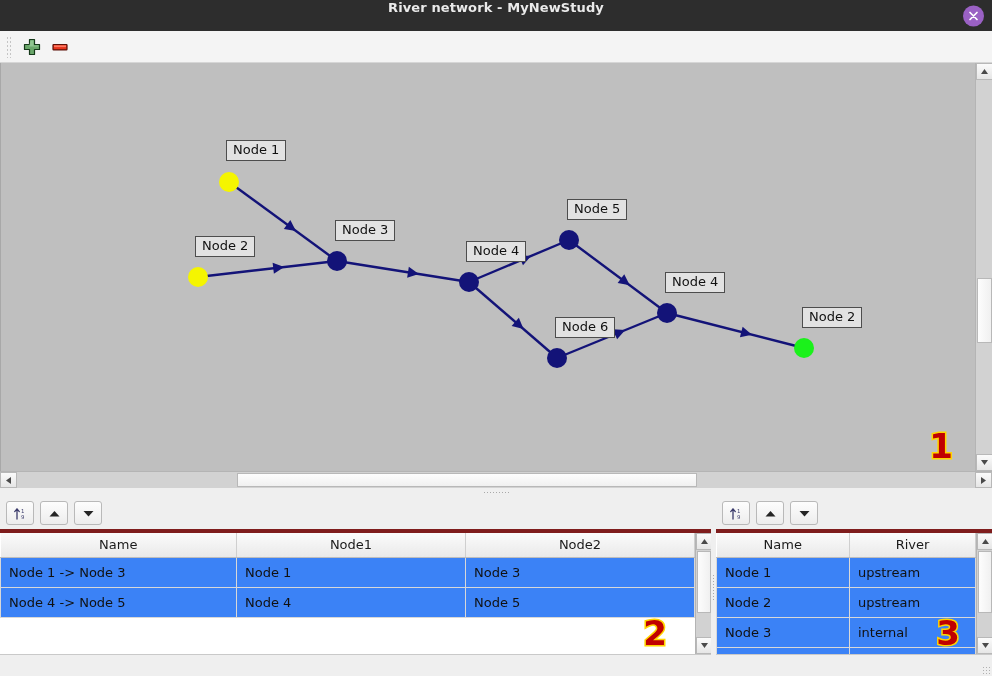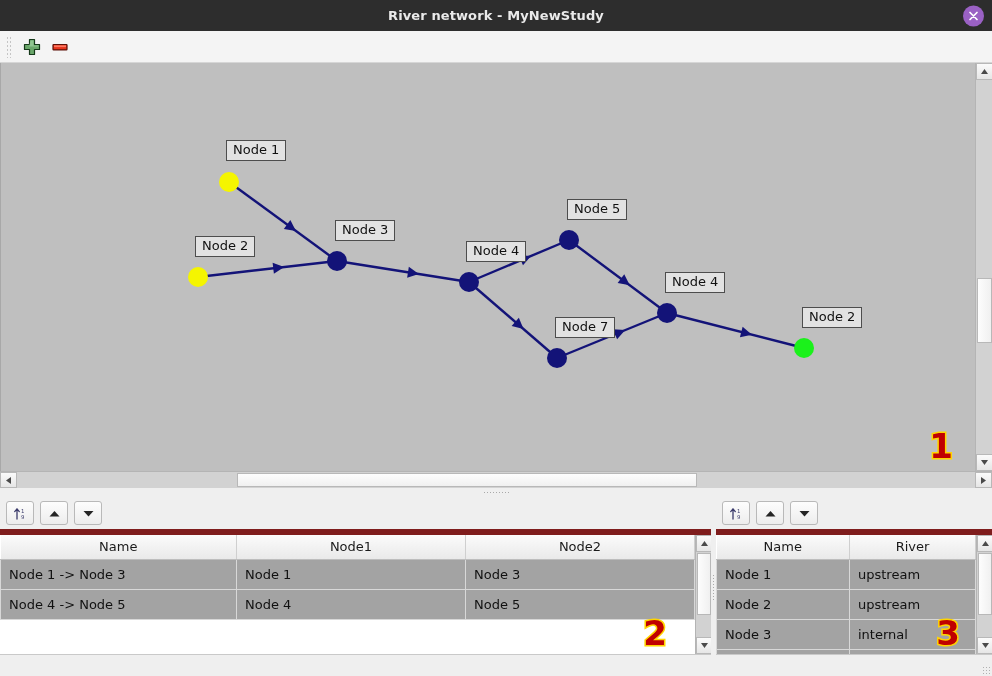--- a/index.html
+++ b/index.html
@@ -14,21 +14,21 @@
     width: 992px; height: 676px;
     background: #efefef;
     display: flex; flex-direction: column;
   }
 
   
   .titlebar {
     height: 31px; flex: 0 0 31px;
     background: #2d2d2d;
     color: #e8e8e8;
-    display: flex; align-items: center; justify-content: center;
+    display: flex; justify-content: center;
     position: relative;
     font-size: 13px;
     letter-spacing: .1px;
   }
   .titlebar .title { font-weight: bold; font-size: 13px; color: #eaeaea; }
   .close-btn {
     position: absolute; right: 8px; top: 50%; transform: translateY(-50%);
     width: 21px; height: 21px; border-radius: 50%;
     background: #9a61c4;
     display: flex; align-items: center; justify-content: center;
@@ -184,21 +184,21 @@
     border-radius: 3px;
     display: flex; align-items: center; justify-content: center;
     cursor: pointer;
   }
 
   .table-area {
     flex: 1 1 auto;
     display: flex;
     min-height: 0;
     background: #fff;
-    border-top: 6px solid #7f1d1d;
+    border-top: 4px solid #7f1d1d;
     border-bottom: 1px solid #c9c9c9;
     overflow: hidden;
   }
   table.grid {
     border-collapse: collapse;
     width: 100%;
     table-layout: fixed;
     font-size: 13px;
   }
   table.grid th {
@@ -210,21 +210,21 @@
     color: #1a1a1a;
     text-align: center;
     font-size: 13px;
   }
   table.grid td {
     height: 30px;
     border-right: 1px solid #d8d8d8;
     border-bottom: 1px solid #d8d8d8;
     padding: 0 8px;
     color: #111;
-    background: #a3a3a3;
+    background: #3b82f6;
     overflow: hidden;
     white-space: nowrap;
   }
   table.grid td:first-child { border-left: 1px solid #d8d8d8; }
   .tbl-scroll {
     flex: 1 1 auto; overflow: hidden; min-width: 0;
     position: relative;
   }
   .footer-strip {
     height: 21px; flex: 0 0 21px;
@@ -294,21 +294,21 @@
           <circle cx="556" cy="295" r="10" fill="#131378"></circle>
           <circle cx="666" cy="250" r="10" fill="#131378"></circle>
           <circle cx="803" cy="285" r="10" fill="#1bf11b"></circle>
         </svg>
       <div id="labels">
           <div class="node-label" style="left: 225px; top: 77px;">Node 1</div>
           <div class="node-label" style="left: 194px; top: 173px;">Node 2</div>
           <div class="node-label" style="left: 334px; top: 157px;">Node 3</div>
           <div class="node-label" style="left: 465px; top: 178px;">Node 4</div>
           <div class="node-label" style="left: 566px; top: 136px;">Node 5</div>
-          <div class="node-label" style="left: 554px; top: 254px;">Node 7</div>
+          <div class="node-label" style="left: 554px; top: 254px;">Node 6</div>
           <div class="node-label" style="left: 664px; top: 209px;">Node 4</div>
           <div class="node-label" style="left: 801px; top: 244px;">Node 2</div>
         </div>
       <div class="annot" style="right:22px;bottom:8px;">1</div>
     </div>
     <div class="vscroll">
       <div class="arrow-up">
         <svg width="9" height="7" viewBox="0 0 9 7">
           <path d="M4.5 1 L8 6 L1 6 Z" fill="#4a4a4a"></path>
         </svg>

